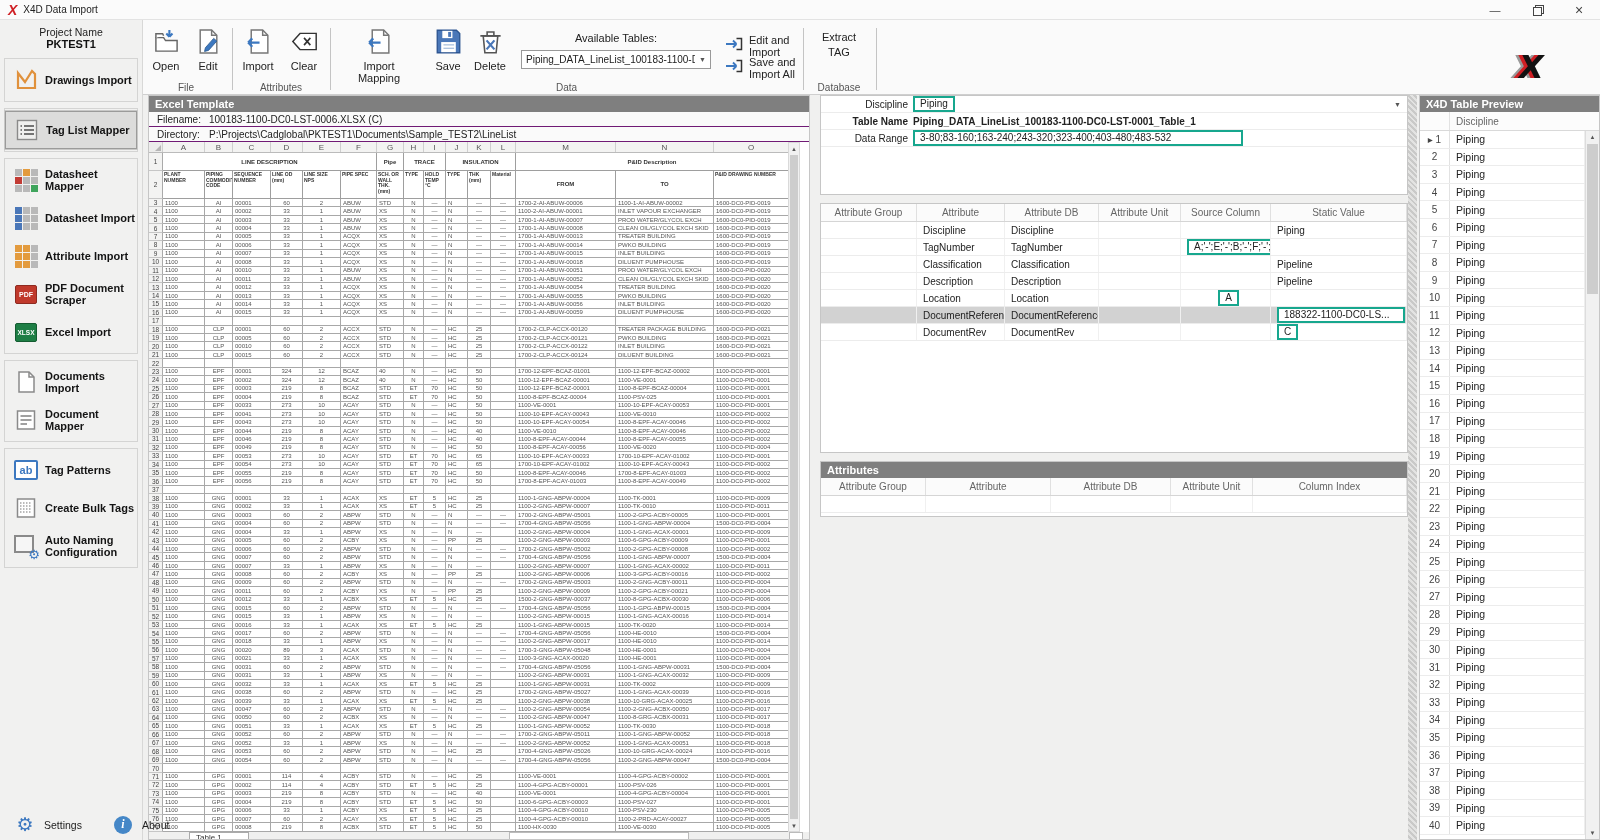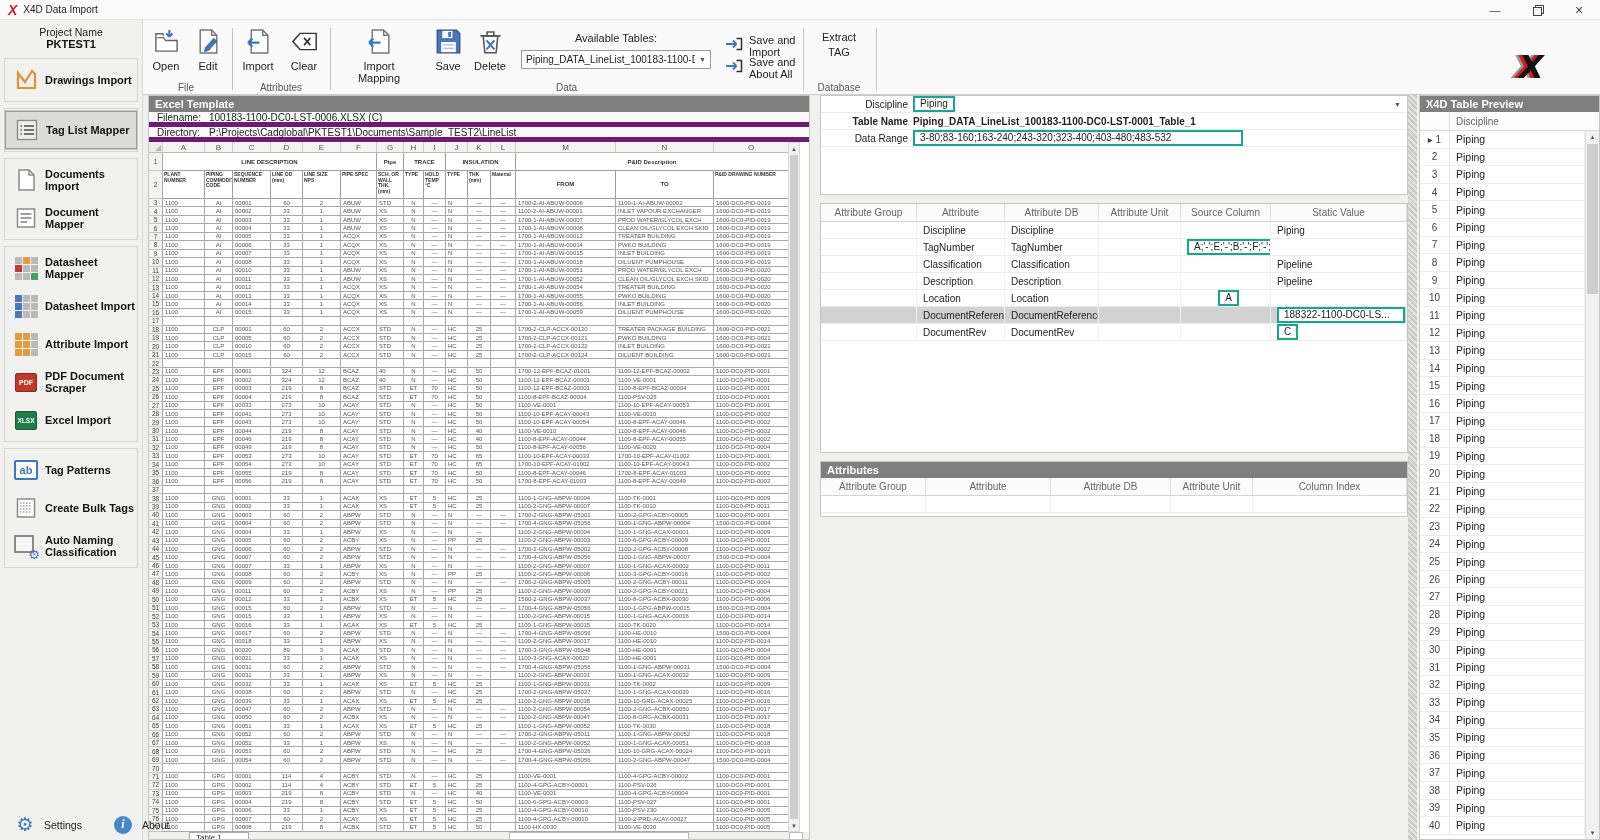--- a/index.html
+++ b/index.html
@@ -76,21 +76,21 @@
   .xlogo .x-red{color:#cf1f24;left:3px;top:0;}
   .xlogo .x-black{color:#121212;left:7px;top:0;}
 
   
   .content{position:absolute;left:143px;top:95px;width:1457px;height:745px;background:#f0f0ef;}
   .panel-header{height:16px;background:#7f7f7f;color:#fff;font-size:11px;font-weight:bold;
     display:flex;align-items:center;padding-left:6px;}
 
   
   .excel-panel{position:absolute;left:5px;top:0;width:662px;height:745px;background:#fff;border:1px solid #c6c6c6;}
-  .file-row{display:flex;height:15px;align-items:center;background:#fafafa;border-bottom:5px solid #701a75;}
+  .file-row{display:flex;height:15px;align-items:center;background:#fafafa;border-bottom:1px solid #701a75;}
   .file-label{width:60px;font-size:10px;color:#222;padding-left:8px;}
   .file-value{font-size:10px;color:#222;}
   .grid-wrap{position:absolute;left:0;top:46px;right:0;bottom:7px;}
   .grid-cols{position:absolute;left:0;top:0;width:640px;bottom:0;display:flex;flex-direction:column;}
   .g-row{display:flex;width:640px;}
   .g-letters{height:11px;background:#f3f3f2;border-bottom:1px solid #bbb;}
   .g-letter{font-size:8px;color:#555;display:flex;align-items:center;justify-content:center;
     border-right:1px solid #cfcfcf;}
   .g-corner{position:relative;background:#ececeb;}
   .g-corner::after{content:"";position:absolute;right:1px;bottom:1px;border-left:6px solid transparent;
@@ -204,42 +204,20 @@
                 <line x1="5.5" y1="12" x2="7" y2="12" stroke="#555" stroke-width="1.6"></line>
                 <line x1="5.5" y1="16" x2="7" y2="16" stroke="#555" stroke-width="1.6"></line>
               </svg>
             </span>
             <span class="sb-label">Tag List Mapper</span>
           </div>
         </div>
         <div class="sb-group">
           <div class="sb-item">
             <span class="sb-ic">
-              <svg viewBox="0 0 24 24">
-                <path d="M5 2h10l5 5v15H5z" fill="#fff" stroke="#8a8a8a" stroke-width="1.5"></path>
-                <path d="M15 2v5h5" fill="none" stroke="#8a8a8a" stroke-width="1.5"></path>
-              </svg>
-            </span>
-            <span class="sb-label">Documents Import</span>
-          </div>
-          <div class="sb-item">
-            <span class="sb-ic">
-              <svg viewBox="0 0 24 24">
-                <rect x="3.5" y="3" width="17" height="18" fill="#fff" stroke="#8a8a8a" stroke-width="1.5"></rect>
-                <line x1="6.5" y1="8" x2="17.5" y2="8" stroke="#777" stroke-width="1.4"></line>
-                <line x1="6.5" y1="12" x2="17.5" y2="12" stroke="#777" stroke-width="1.4"></line>
-                <line x1="6.5" y1="16" x2="13" y2="16" stroke="#777" stroke-width="1.4"></line>
-              </svg>
-            </span>
-            <span class="sb-label">Document Mapper</span>
-          </div>
-        </div>
-        <div class="sb-group">
-          <div class="sb-item">
-            <span class="sb-ic">
               <span class="grid9">
                 <div style="background: rgb(185, 185, 185);"></div>
                 <div style="background: rgb(227, 155, 62);"></div>
                 <div style="background: rgb(185, 185, 185);"></div>
                 <div style="background: rgb(194, 59, 52);"></div>
                 <div style="background: rgb(185, 185, 185);"></div>
                 <div style="background: rgb(185, 185, 185);"></div>
                 <div style="background: rgb(185, 185, 185);"></div>
                 <div style="background: rgb(185, 185, 185);"></div>
                 <div style="background: rgb(63, 164, 92);"></div>
@@ -288,20 +266,42 @@
           <div class="sb-item">
             <span class="sb-ic">
               <span class="badge xlsx">XLSX</span>
             </span>
             <span class="sb-label">Excel Import</span>
           </div>
         </div>
         <div class="sb-group">
           <div class="sb-item">
             <span class="sb-ic">
+              <svg viewBox="0 0 24 24">
+                <path d="M5 2h10l5 5v15H5z" fill="#fff" stroke="#8a8a8a" stroke-width="1.5"></path>
+                <path d="M15 2v5h5" fill="none" stroke="#8a8a8a" stroke-width="1.5"></path>
+              </svg>
+            </span>
+            <span class="sb-label">Documents Import</span>
+          </div>
+          <div class="sb-item">
+            <span class="sb-ic">
+              <svg viewBox="0 0 24 24">
+                <rect x="3.5" y="3" width="17" height="18" fill="#fff" stroke="#8a8a8a" stroke-width="1.5"></rect>
+                <line x1="6.5" y1="8" x2="17.5" y2="8" stroke="#777" stroke-width="1.4"></line>
+                <line x1="6.5" y1="12" x2="17.5" y2="12" stroke="#777" stroke-width="1.4"></line>
+                <line x1="6.5" y1="16" x2="13" y2="16" stroke="#777" stroke-width="1.4"></line>
+              </svg>
+            </span>
+            <span class="sb-label">Document Mapper</span>
+          </div>
+        </div>
+        <div class="sb-group">
+          <div class="sb-item">
+            <span class="sb-ic">
               <span class="abbox">ab</span>
             </span>
             <span class="sb-label">Tag Patterns</span>
           </div>
           <div class="sb-item">
             <span class="sb-ic">
               <svg viewBox="0 0 24 24">
                 <rect x="3.5" y="3" width="17" height="18" fill="#fff" stroke="#8a8a8a" stroke-width="1.5"></rect>
                 <g stroke="#777" stroke-width="1.2" stroke-dasharray="1.5 1.5">
                   <line x1="6" y1="7" x2="18" y2="7"></line>
@@ -313,21 +313,21 @@
             </span>
             <span class="sb-label">Create Bulk Tags</span>
           </div>
           <div class="sb-item">
             <span class="sb-ic">
               <span class="autoname">
                 <span class="an-box"></span>
                 <span class="an-gear">⚙</span>
               </span>
             </span>
-            <span class="sb-label">Auto Naming Classification</span>
+            <span class="sb-label">Auto Naming Configuration</span>
           </div>
         </div>
       </div>
     <div class="sb-footer">
         <div class="sb-foot-item" style="margin-left: 10px;">
           <span class="sb-ic">
             <span class="gear">⚙</span>
           </span>
           <span class="sb-foot-label">Settings</span>
         </div>
@@ -430,28 +430,28 @@
         <div class="combo">
           <span class="combo-value">Piping_DATA_LineList_100183-1100-DC</span>
           <span class="combo-arrow">▼</span>
         </div>
       </div>
       <div class="link-btn" style="left:392px;top:14px;">
         <span><svg viewBox="0 0 18 14">
               <path d="M11.5 1.5h5v11h-5" fill="none" stroke="#333" stroke-width="1.5"></path>
               <path d="M1 7h10.5m0 0L8 3.5M11.5 7L8 10.5" stroke="#3c78c0" stroke-width="1.8" fill="none"></path>
             </svg></span>
-        <span class="link-label">Save and Import</span>
+        <span class="link-label">Edit and Import</span>
       </div>
       <div class="link-btn" style="left:392px;top:36px;">
         <span><svg viewBox="0 0 18 14">
               <path d="M11.5 1.5h5v11h-5" fill="none" stroke="#333" stroke-width="1.5"></path>
               <path d="M1 7h10.5m0 0L8 3.5M11.5 7L8 10.5" stroke="#3c78c0" stroke-width="1.8" fill="none"></path>
             </svg></span>
-        <span class="link-label">Save and About All</span>
+        <span class="link-label">Save and Import All</span>
       </div>
       <div class="rb-group-label">Data</div>
     </div>
     <div class="rb-sep" style="left:660px;"></div>
 
     <div class="rb-group" style="left:662px;width:68px;">
       <div class="extract-btn">Extract TAG</div>
       <div class="rb-group-label">Database</div>
     </div>
     <div class="rb-sep" style="left:733px;"></div>

